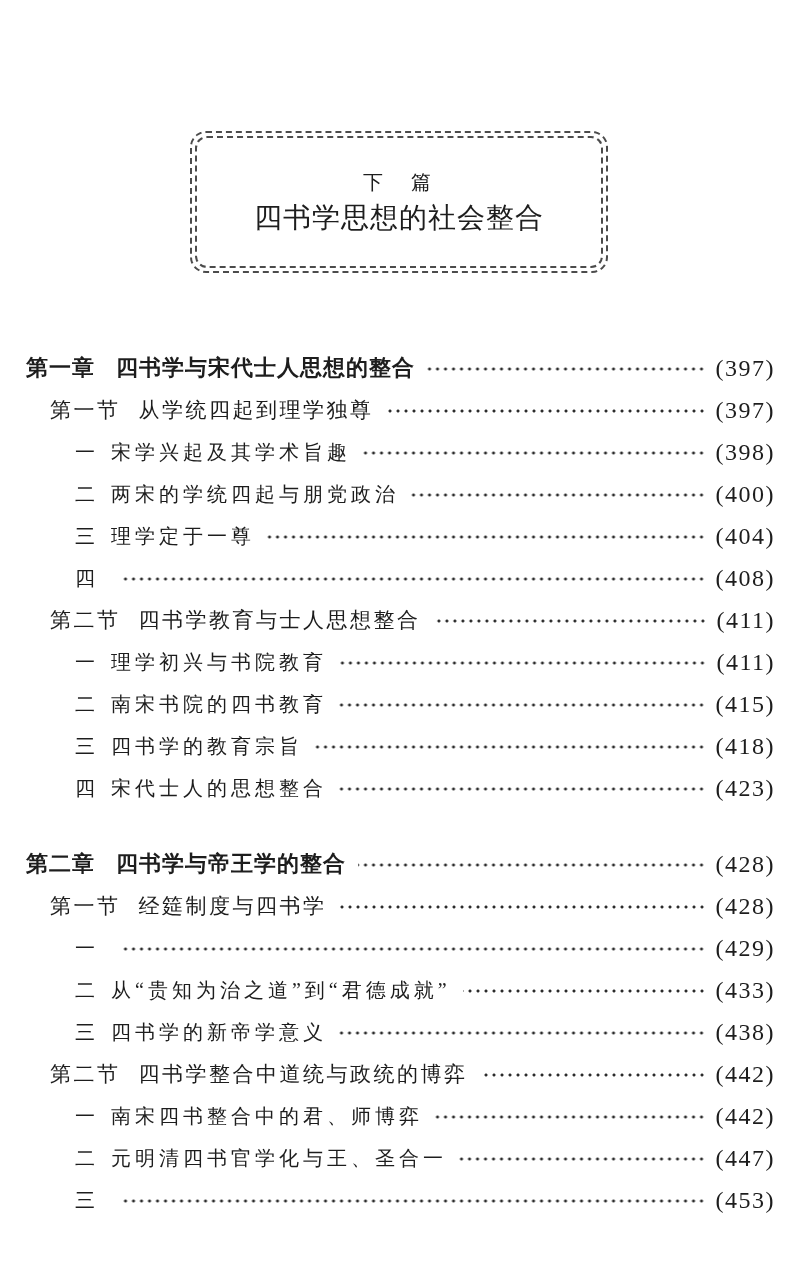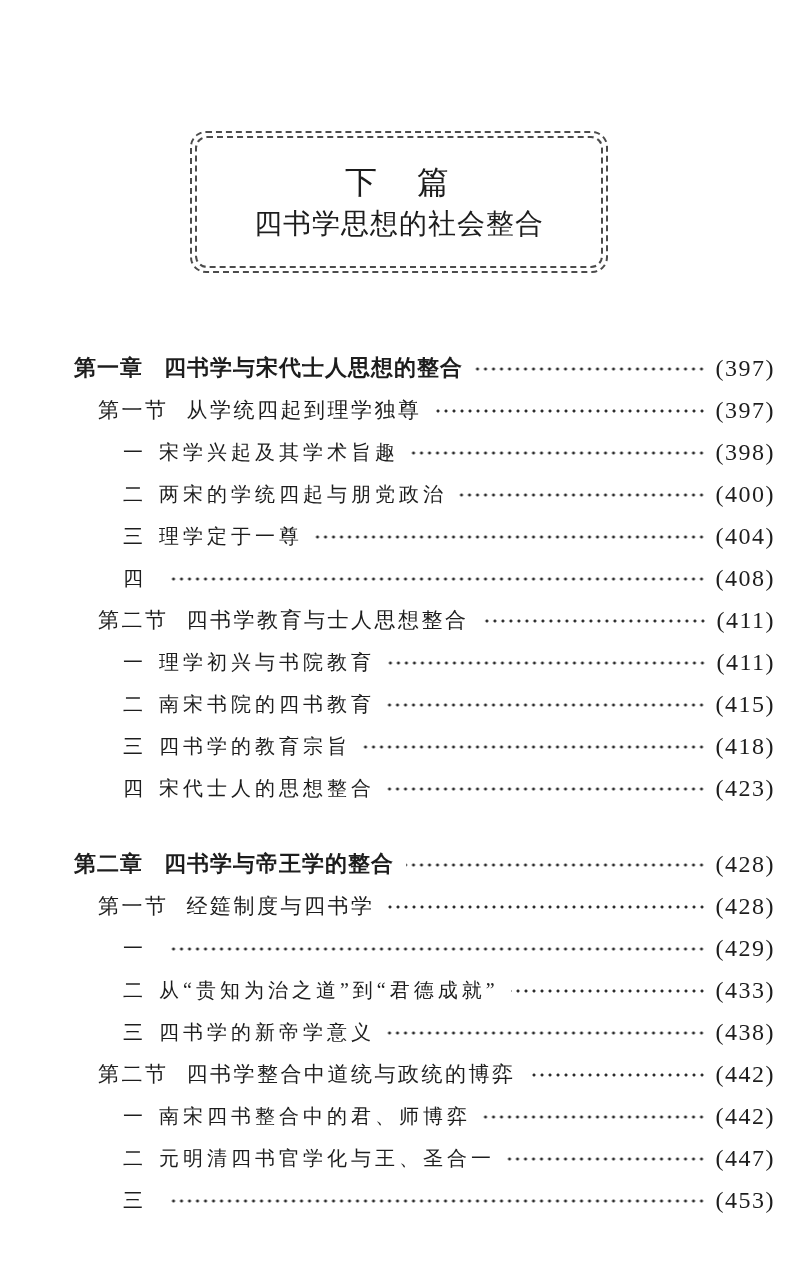--- a/index.html
+++ b/index.html
@@ -36,21 +36,21 @@
     border: 2px dashed #4b4b4b;
     border-radius: 12px;
     display: flex;
     flex-direction: column;
     align-items: center;
     justify-content: center;
     gap: 12px;
     font-family: "Liberation Sans", "DejaVu Sans", sans-serif;
   }
   .part-label {
-    font-size: 32px;
+    font-size: 20px;
     font-weight: 500;
     letter-spacing: 4px;
     line-height: 1;
     text-align: center;
   }
   .part-title {
     font-size: 28px;
     font-weight: 500;
     letter-spacing: 1px;
     line-height: 1;
@@ -86,21 +86,20 @@
     font-size: 21px;
     letter-spacing: 2.5px;
   }
   .toc-row.item {
     padding-left: 75px;
     font-size: 20px;
     letter-spacing: 4px;
   }
   .toc-label {
     flex: none;
-    margin-left: 48px;
   }
   .toc-row.chapter .toc-label { margin-right: 21px; }
   .toc-row.section .toc-label { margin-right: 18px; }
   .toc-row.item    .toc-label { margin-right: 12px; }
   .toc-title {
     flex: none;
   }
   .toc-leader {
     flex: 1 1 auto;
     height: 20px;

